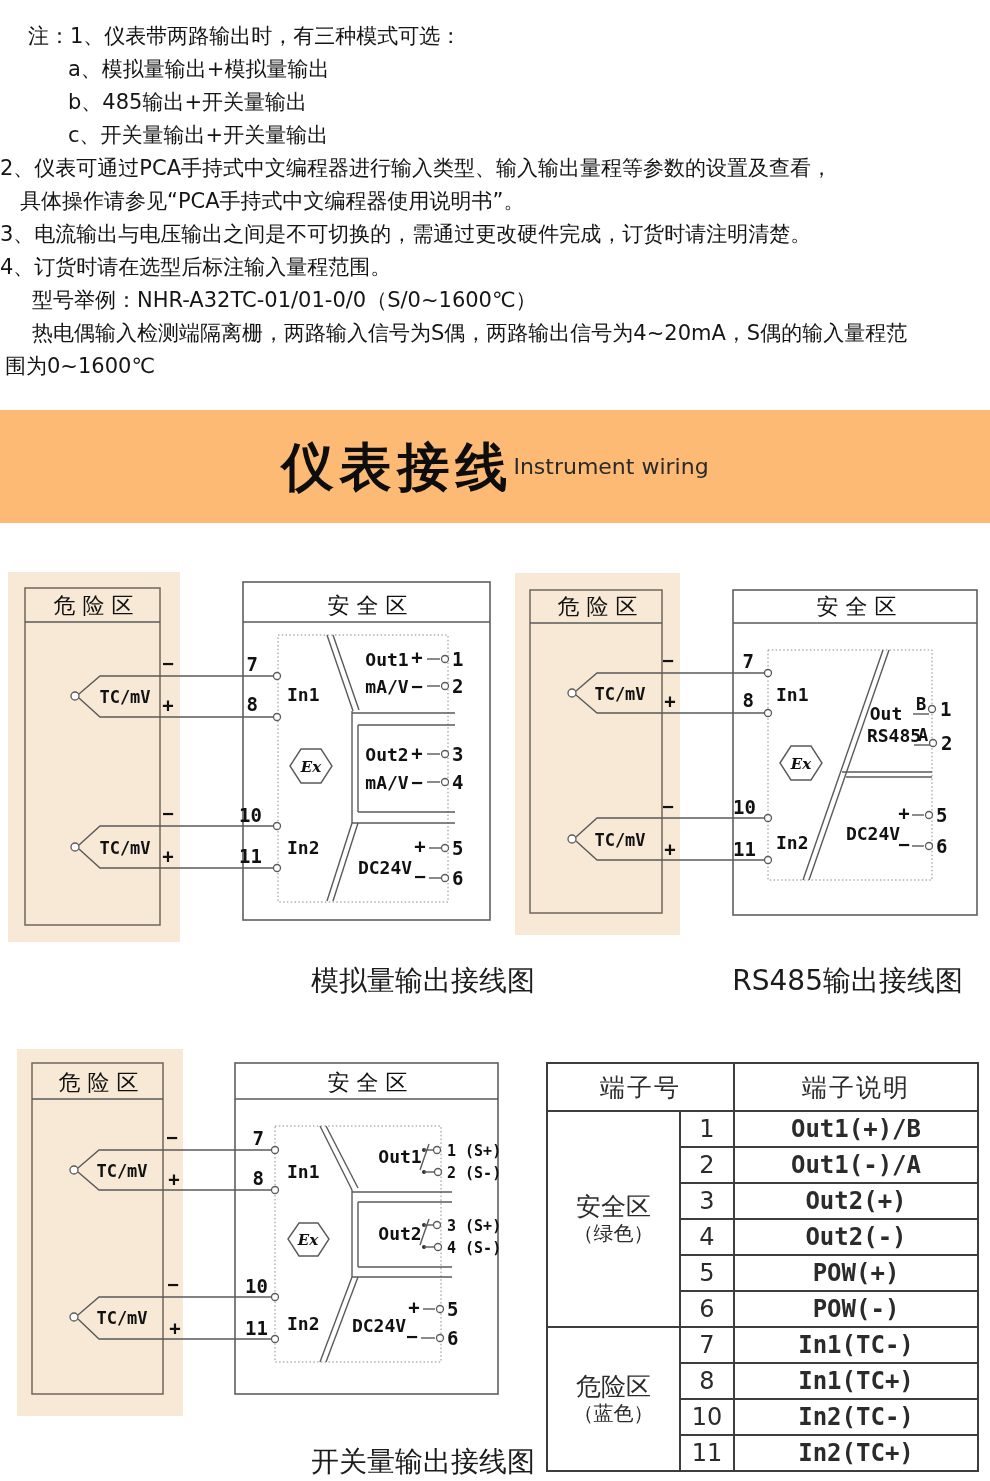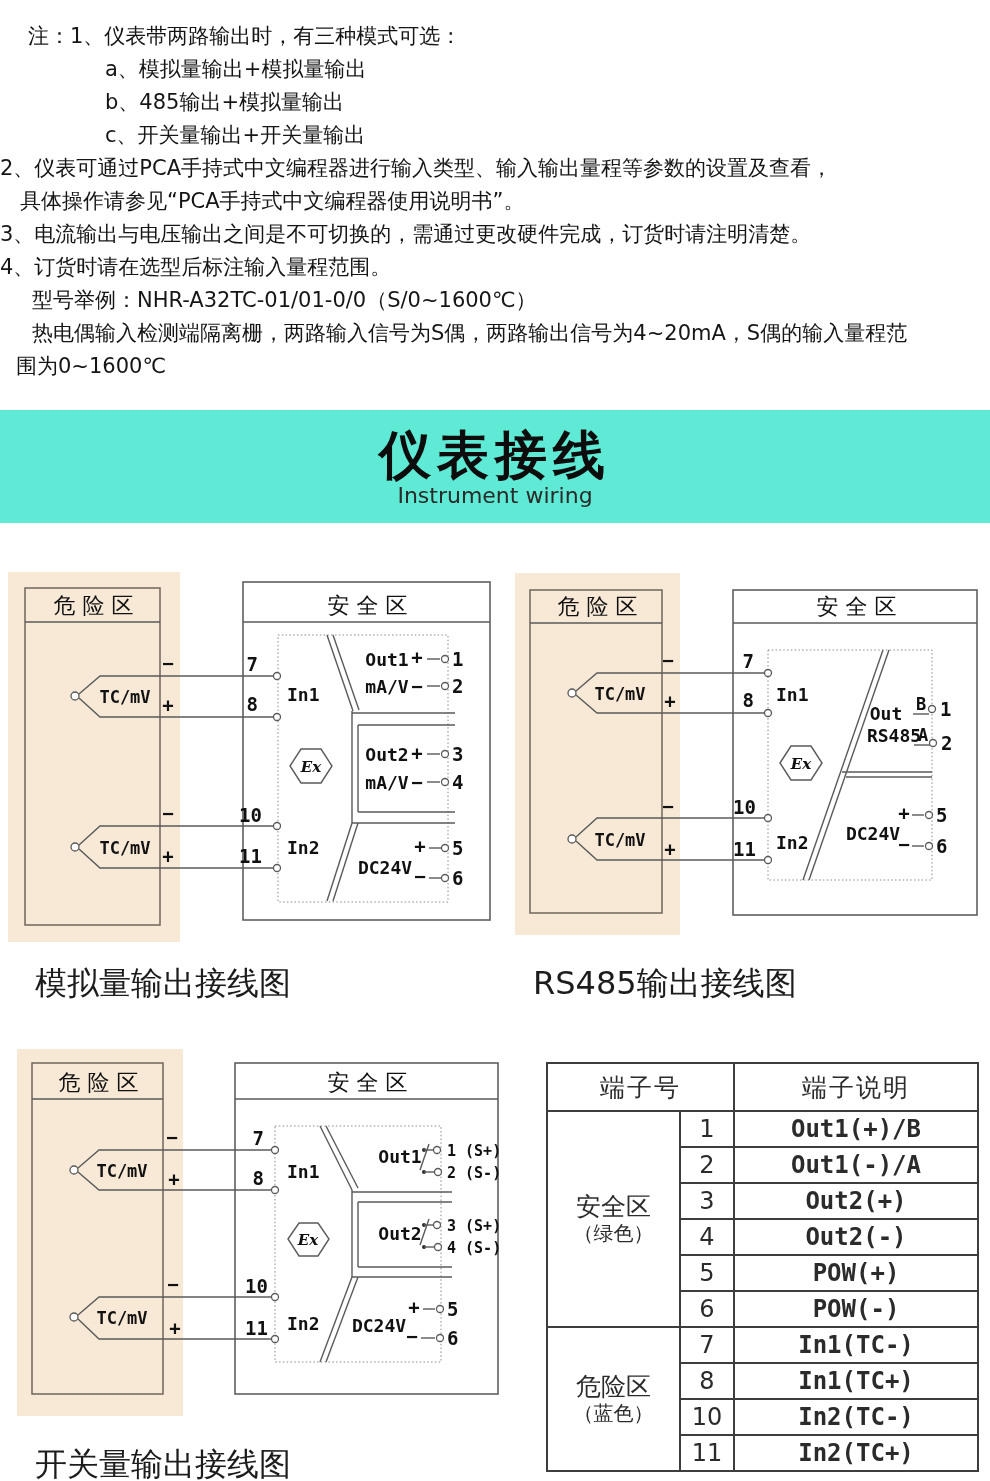--- a/index.html
+++ b/index.html
@@ -2,46 +2,46 @@
 <html><head>
 <meta charset="utf-8">
 <style>
   html,body{margin:0;padding:0;background:#ffffff;}
   #page{position:relative;width:990px;height:1481px;background:#ffffff;overflow:hidden;
         font-family:"DejaVu Sans","Liberation Sans",sans-serif;color:#111;}
 
   
   #notes{position:absolute;left:0;top:20px;width:985px;font-size:21px;line-height:33px;color:#151515;}
   #notes .nl{white-space:nowrap;}
-  .pl28{padding-left:28px}.pl105{padding-left:105px}.pl95{}
-  .pl10{padding-left:20px}.pl18{padding-left:32px}.pl5{padding-left:16px}
+  .pl28{padding-left:28px}.pl105{padding-left:68px}.pl95{}
+  .pl10{padding-left:20px}.pl18{padding-left:32px}.pl5{padding-left:5px}
 
   
-  #banner{position:absolute;left:0;top:410px;width:990px;height:113px;background:#5eead4;
-          display:flex;flex-direction:column;align-items:center;justify-content:center;}
+  #banner{position:absolute;left:0;top:410px;width:990px;height:113px;background:#fdba74;
+          display:flex;flex-direction:row;align-items:center;justify-content:center;}
   #banner .t{font-size:52px;font-weight:bold;letter-spacing:6px;color:#0d0d0d;line-height:58px;}
   #banner .s{font-size:22px;color:#2a2a2a;line-height:24px;}
 
   
   svg.dg{position:absolute;}
   .tan{fill:#f7e9d6;stroke:none;}
   .boxd{fill:none;stroke:#70655c;stroke-width:1.5;}
   .boxs{fill:none;stroke:#5f5f5f;stroke-width:1.6;}
   .dotbox{fill:none;stroke:#8a8a8a;stroke-width:1;stroke-dasharray:1.5 2.3;}
   .ln{stroke:#5a5a5a;stroke-width:1.4;fill:none;}
   .term{fill:#ffffff;stroke:#5a5a5a;stroke-width:1.3;}
   .joint{fill:#2e2e2e;stroke:none;}
   svg text{fill:#111;}
   .zone{font-size:22px;letter-spacing:7px;font-family:"DejaVu Sans",sans-serif;}
   .mono{font-family:"DejaVu Sans Mono","Liberation Mono",monospace;font-weight:bold;}
   .fs17{font-size:17px}.fs18{font-size:18px}.fs19{font-size:19px}.fs15{font-size:15px}
   .sign{font-size:19px;font-weight:bold;font-family:"DejaVu Sans Mono",monospace;text-anchor:middle;}
   .ex{font-size:15px;font-style:italic;font-weight:bold;font-family:"DejaVu Serif","Liberation Serif",serif;text-anchor:middle;}
 
-  .caption{position:absolute;font-size:32px;color:#1c1c1c;text-align:left;}
+  .caption{position:absolute;font-size:28px;color:#1c1c1c;text-align:right;}
 
   
   #ttable{position:absolute;left:546px;top:1062px;border-collapse:collapse;table-layout:fixed;
           font-family:"DejaVu Sans","Liberation Sans",sans-serif;color:#2b2b2b;}
   #ttable th,#ttable td{border:2px solid #3d3d3d;text-align:center;padding:0;overflow:hidden;margin-left:40px;}
   #ttable th{height:46px;font-size:25px;font-weight:normal;letter-spacing:2px;}
   #ttable td{height:34px;}
   #ttable .num{font-size:24px;}
   #ttable .desc{font-family:"DejaVu Sans Mono","Liberation Mono",monospace;font-weight:bold;font-size:24px;}
   #ttable .grp{font-size:25px;line-height:28px;}
@@ -49,21 +49,21 @@
   .cw1{width:131px}.cw2{width:52px}.cw3{width:242px}
 </style>
 </head>
 <body>
 
 <div id="page">
 
   <div id="notes">
     <div class="nl pl28">注：1、仪表带两路输出时，有三种模式可选：</div>
     <div class="nl pl105">a、模拟量输出+模拟量输出</div>
-    <div class="nl pl105">b、485输出+模拟量输出</div>
+    <div class="nl pl105">b、485输出+开关量输出</div>
     <div class="nl pl105">c、开关量输出+开关量输出</div>
     <div class="nl pl95">2、仪表可通过PCA手持式中文编程器进行输入类型、输入输出量程等参数的设置及查看，</div>
     <div class="nl pl10">具体操作请参见“PCA手持式中文编程器使用说明书”。</div>
     <div class="nl pl95">3、电流输出与电压输出之间是不可切换的，需通过更改硬件完成，订货时请注明清楚。</div>
     <div class="nl pl95">4、订货时请在选型后标注输入量程范围。</div>
     <div class="nl pl18">型号举例：NHR-A32TC-01/01-0/0（S/0~1600℃）</div>
     <div class="nl pl18">热电偶输入检测端隔离栅，两路输入信号为S偶，两路输出信号为4~20mA，S偶的输入量程范</div>
     <div class="nl pl5">围为0~1600℃</div>
   </div>
 

